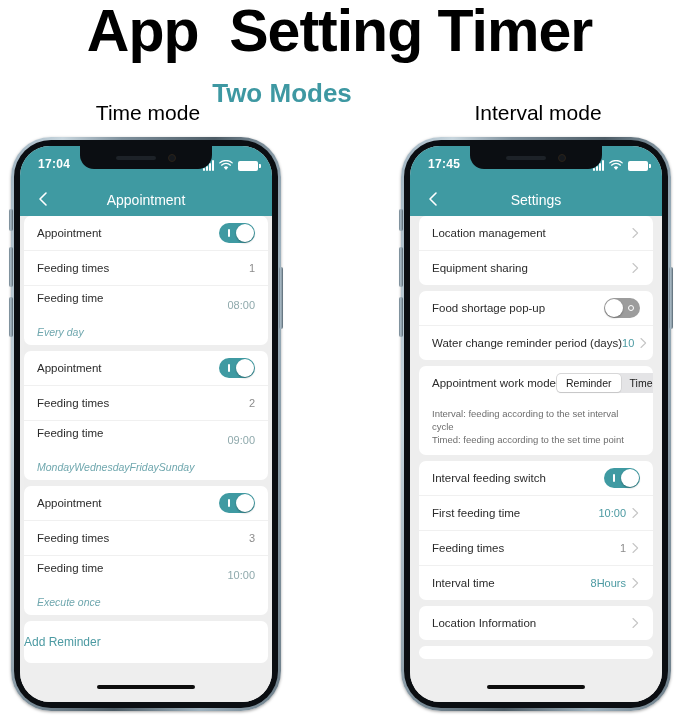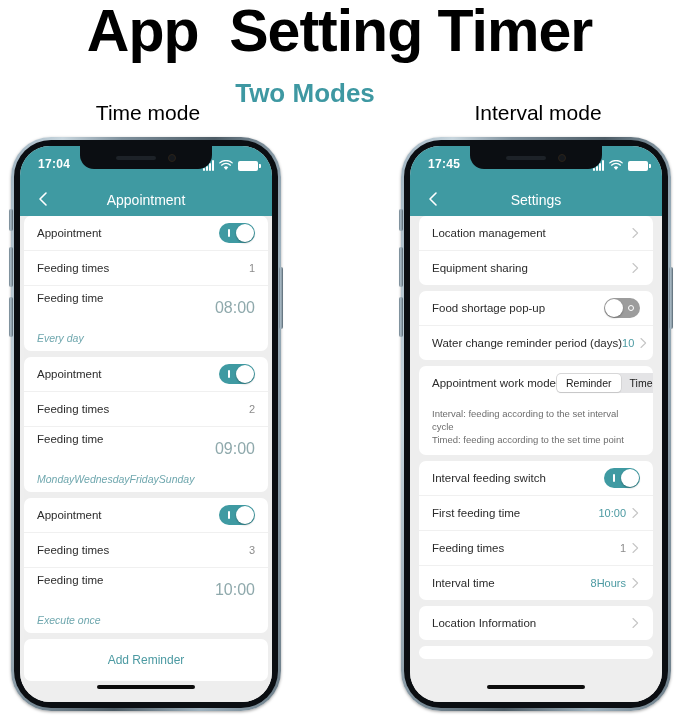--- a/index.html
+++ b/index.html
@@ -33,21 +33,20 @@
   .sub-title {
     position: absolute;
     top: 78px;
     left: 0;
     width: 564px;
     text-align: center;
     font-weight: bold;
     font-size: 26px;
     color: #3e98a2;
     line-height: 30px;
-    padding-left: 23px;
   }
   .mode-label {
     position: absolute;
     top: 100px;
     font-size: 21px;
     color: #000000;
     line-height: 26px;
     text-align: center;
     width: 260px;
   }
@@ -239,21 +238,21 @@
     display: block;
     padding: 6px 13px 7px 13px;
     min-height: 0;
   }
   .row.two-line .line1 {
     display: flex;
     align-items: flex-start;
     justify-content: space-between;
   }
   .row.two-line .t-label { font-size: 11.5px; color: #2b2b2b; }
-  .row.two-line .t-value { font-size: 16px; color: #8fa9ac; margin-top: 7px; padding-left: 7px; }
+  .row.two-line .t-value { font-size: 11px; color: #8fa9ac; margin-top: 7px; padding-left: 7px; }
   .row.two-line .sub {
     font-size: 10.5px;
     color: #6fa7ae;
     margin-top: 15px;
     font-style: italic;
   }
 
   
   .toggle {
     width: 36px;
@@ -315,21 +314,20 @@
 
   .mode-desc {
     padding: 7px 13px 9px 13px;
     font-size: 9.5px;
     line-height: 13px;
     color: #6d6d6d;
   }
 
   
   .add-reminder {
-    text-align: center;
     font-size: 12px;
     color: #4c9aa2;
     padding: 14px 0;
   }
   .filler-card {
     background: #ffffff;
     border-radius: 7px;
     margin: 0 9px;
     height: 13px;
   }

